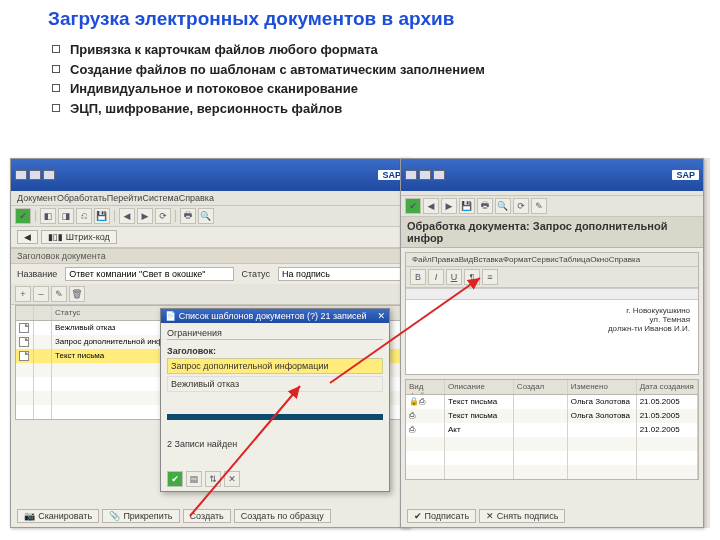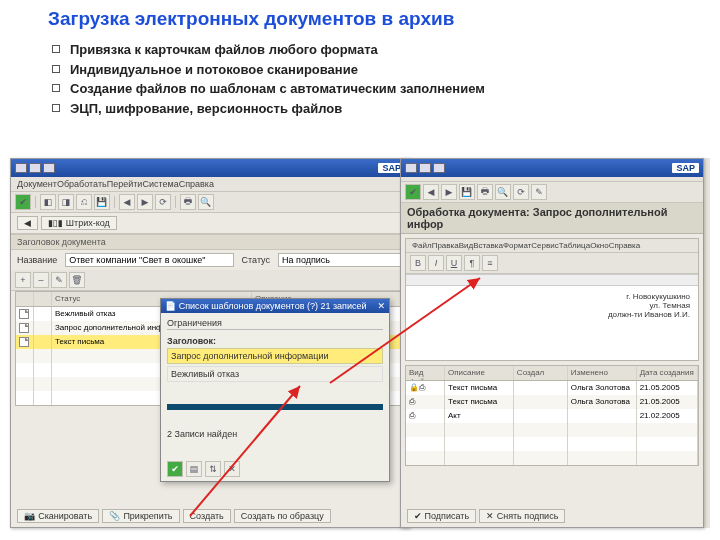--- a/index.html
+++ b/index.html
@@ -35,21 +35,21 @@
     left: 10px; right: 10px; top: 158px; bottom: 12px;
     background: #e6e4dc;
   }
   .win {
     position: absolute;
     background: #eceae2;
     border: 1px solid #9b9b9b;
     box-shadow: 1px 1px 3px rgba(0,0,0,.25);
   }
   .win .titlebar {
-    height: 18px;
+    height: 32px;
     background: linear-gradient(#3a6cc8,#1f4aa0);
     display: flex; align-items: center;
     color: #fff; font-size: 9px;
     padding: 0 4px;
     justify-content: space-between;
   }
   .sap-logo {
     background: #fff; color: #0a3c8a; font-weight: bold;
     font-size: 9px; padding: 0 4px; border-radius: 1px;
     margin-left: auto;
@@ -154,22 +154,22 @@
   .footer-tabs {
     position:absolute; bottom:4px; left:6px; display:flex; gap:3px;
   }
 </style>
 </head>
 <body>
 
 <div class="slide-header">Загрузка электронных документов в архив</div>
 <ul class="bullets">
   <li><span class="sq"></span><span>Привязка к карточкам файлов любого формата</span></li>
+  <li><span class="sq"></span><span>Создание файлов по шаблонам с автоматическим заполнением</span></li>
   <li><span class="sq"></span><span>Индивидуальное и потоковое сканирование</span></li>
-  <li><span class="sq"></span><span>Создание файлов по шаблонам с автоматическим заполнением</span></li>
   <li><span class="sq"></span><span>ЭЦП, шифрование, версионность файлов</span></li>
 </ul>
 
 <div class="workspace">
 
   <div class="win" style="left:0; top:0; width:400px; height:370px;">
     <div class="titlebar">
       <div class="winctrls">
           <span></span>
           <span></span>
@@ -274,21 +274,21 @@
       <span class="btn">📎 <span>Прикрепить</span></span>
       <span class="btn">
           <span>Создать</span>
         </span>
       <span class="btn">
           <span>Создать по образцу</span>
         </span>
     </div>
   </div>
 
-  <div class="popup" style="left:150px; top:140px; width:230px;">
+  <div class="popup" style="left:150px; top:150px; width:230px;">
     <div class="pt">
       <span>📄 <span>Список шаблонов документов (?)   21 записей</span></span>
       <span>✕</span>
     </div>
     <div class="pbody">
       <div style="border-bottom:1px solid #bbb; padding:1px 0;">Ограничения</div>
       <div style="margin-top:6px; font-weight:bold;">Заголовок:</div>
       <div class="yellow" style="border:1px solid #cc9; padding:2px 3px; margin:2px 0;">Запрос дополнительной информации</div>
       <div style="border:1px solid #ddd; padding:2px 3px; margin:2px 0;">Вежливый отказ</div>
       <div style="height:20px"></div>

